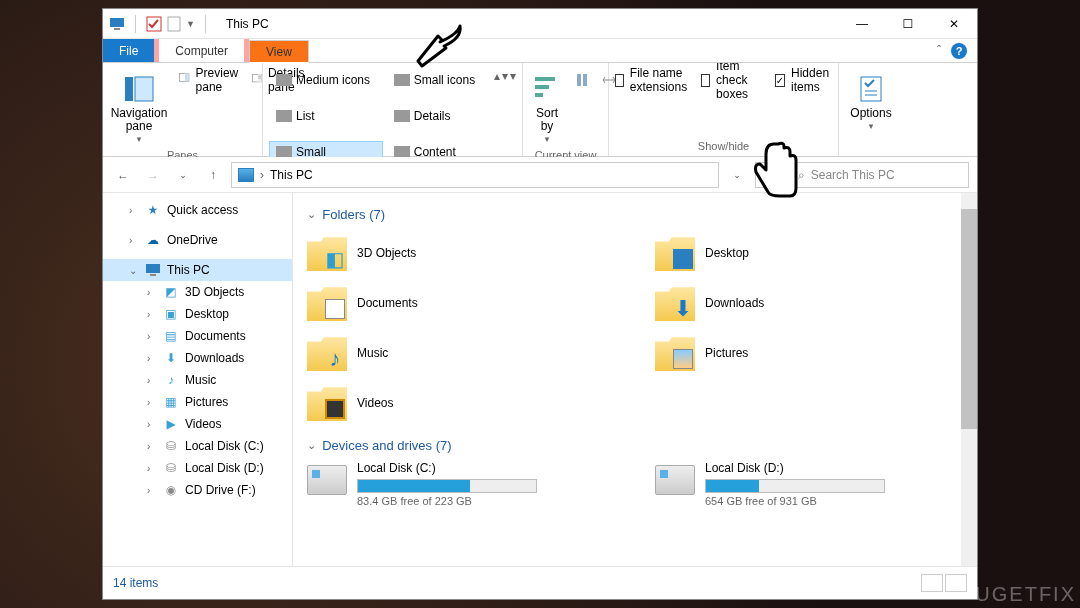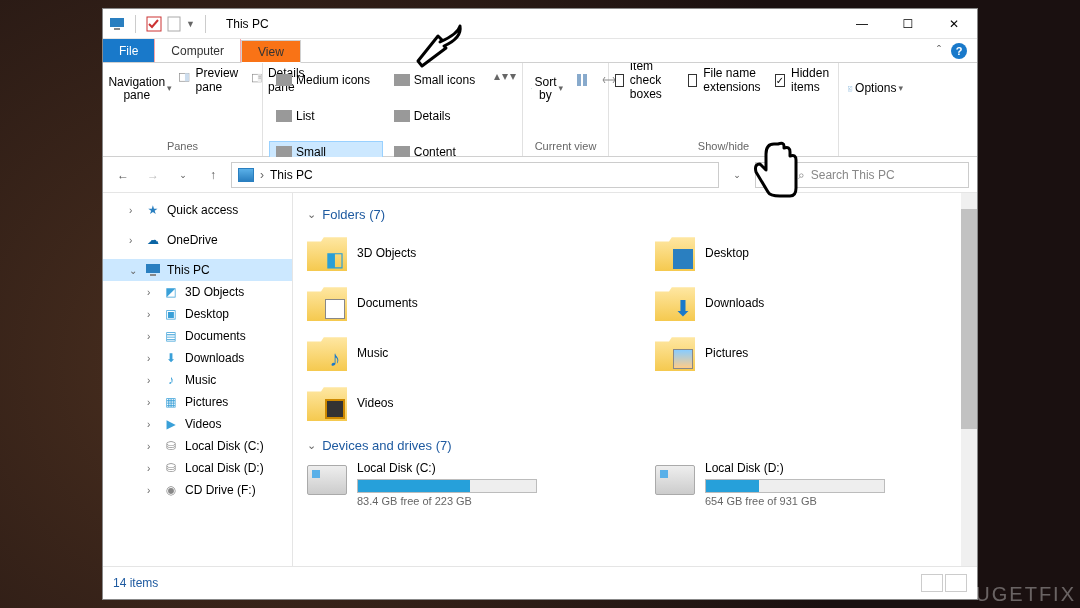--- a/index.html
+++ b/index.html
@@ -9,31 +9,31 @@
 
 .titlebar { height: 30px; display: flex; align-items: center; background: #fff; border-bottom: 1px solid #e5e5e5; }
 .titlebar .qat { display: flex; align-items: center; gap: 4px; padding: 0 6px; }
 .qat .icon { width: 16px; height: 16px; display: inline-flex; align-items: center; justify-content: center; }
 .titlebar .title { margin-left: 8px; color: #000; }
 .titlebar .sep { width: 1px; height: 18px; background: #ccc; margin: 0 6px; }
 .win-controls { margin-left: auto; display: flex; }
 .win-controls .wbtn { width: 46px; height: 30px; display: flex; align-items: center; justify-content: center; color: #000; }
 
 .tabsrow { height: 24px; display: flex; align-items: stretch; background: #fff; border-bottom: 1px solid #d0d0d0; position: relative; }
-.tab { padding: 4px 16px; color: #333; border-right: 1px solid #fca5a5; display: flex; align-items: center; }
+.tab { padding: 4px 16px; color: #333; border-right: 5px solid #fca5a5; display: flex; align-items: center; }
 .tab.file { background: #1979ca; color: #fff; }
 .tab.active { background: #f97316; border: 1px solid #d0d0d0; border-bottom: 1px solid #fff; position: relative; top: 1px; }
 .tabsrow .rightctl { margin-left: auto; display: flex; align-items: center; gap: 10px; padding-right: 10px; }
 .help-badge { width: 16px; height: 16px; border-radius: 50%; background: #1979ca; color: #fff; display: flex; align-items: center; justify-content: center; font-size: 11px; font-weight: bold; }
 
 .ribbon { height: 94px; background: #fff; border-bottom: 1px solid #d0d0d0; display: flex; }
 .rgroup { border-right: 1px solid #e1e1e1; display: flex; flex-direction: column; padding: 2px 6px; }
 .rgroup .body { flex: 1; display: flex; align-items: flex-start; gap: 6px; padding-top: 4px; }
 .rgroup .label { text-align: center; font-size: 11px; color: #666; padding-bottom: 2px; }
-.bigbtn { display: flex; flex-direction: row; align-items: center; justify-content: center; width: 60px; gap: 2px; padding: 4px 2px; text-align: center; line-height: 1.1; }
+.bigbtn { display: flex; flex-direction: column; align-items: center; justify-content: center; width: 60px; gap: 2px; padding: 4px 2px; text-align: center; line-height: 1.1; }
 .bigbtn .ic { width: 32px; height: 32px; display: flex; align-items: center; justify-content: center; }
 .smbtn { display: flex; align-items: center; gap: 6px; height: 22px; padding: 0 4px; }
 .smbtn .ic { width: 16px; height: 16px; }
 .layoutgrid { display: grid; grid-template-columns: auto auto; gap: 14px 4px; }
 .layoutitem { display: flex; align-items: center; gap: 4px; height: 22px; padding: 0 6px; border: 1px solid transparent; }
 .layoutitem.selected { background: #cce8ff; border: 1px solid #99d1ff; }
 .layoutitem .ic { width: 16px; height: 12px; background: #999; }
 .chk { display: flex; align-items: center; gap: 6px; height: 22px; }
 .chk .box { width: 13px; height: 13px; border: 1px solid #333; display: flex; align-items: center; justify-content: center; font-size: 10px; }
 .vcol { display: flex; flex-direction: row; }
@@ -229,25 +229,25 @@
         </div>
       </div>
       <div class="label">Current view</div>
     </div>
 
     <div class="rgroup" style="width:230px;">
       <div class="body">
         <div class="vcol" style="gap:1px;">
           <div class="chk">
               <span class="box"></span>
-              <span>Item check boxes</span>
+              <span>File name extensions</span>
             </div>
           <div class="chk">
               <span class="box"></span>
-              <span>File name extensions</span>
+              <span>Item check boxes</span>
             </div>
           <div class="chk">
               <span class="box">✓</span>
               <span>Hidden items</span>
             </div>
         </div>
       </div>
       <div class="label">Show/hide</div>
     </div>
 

